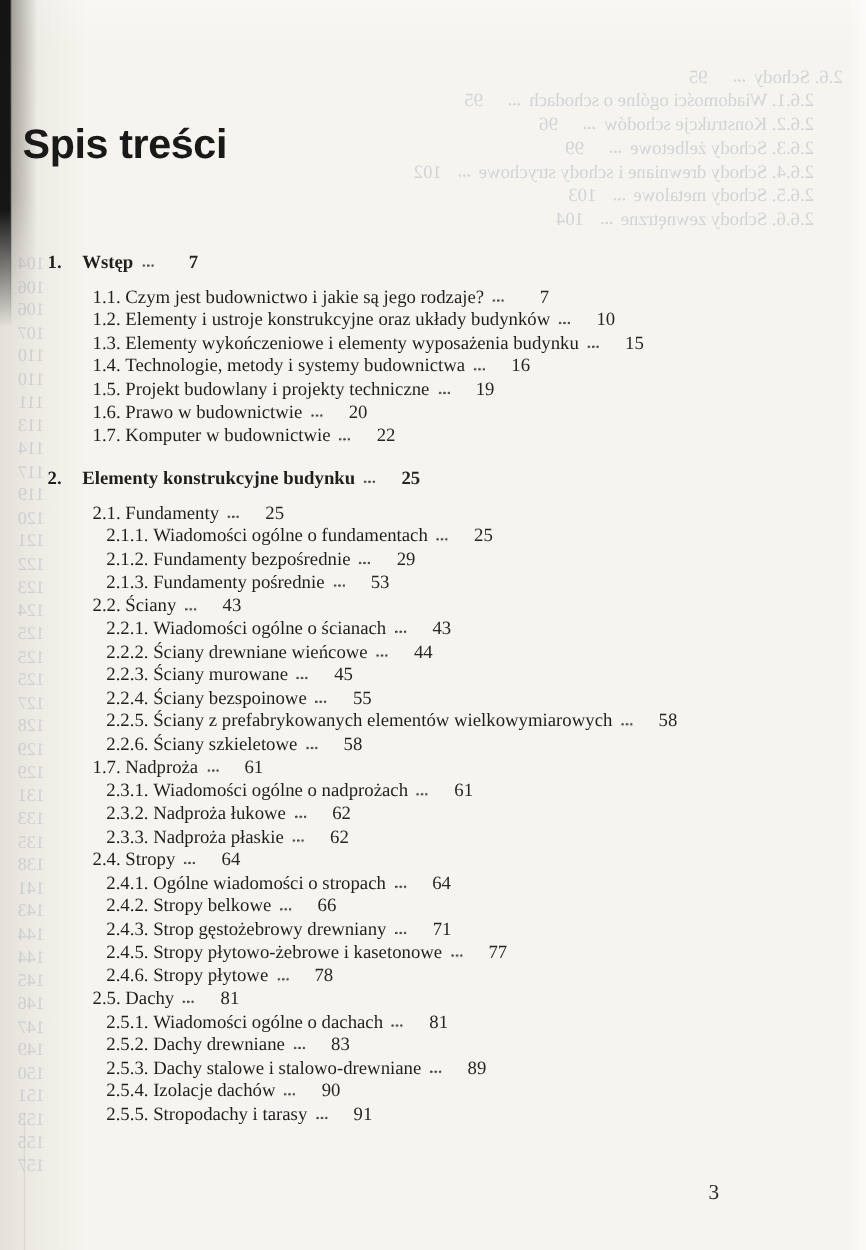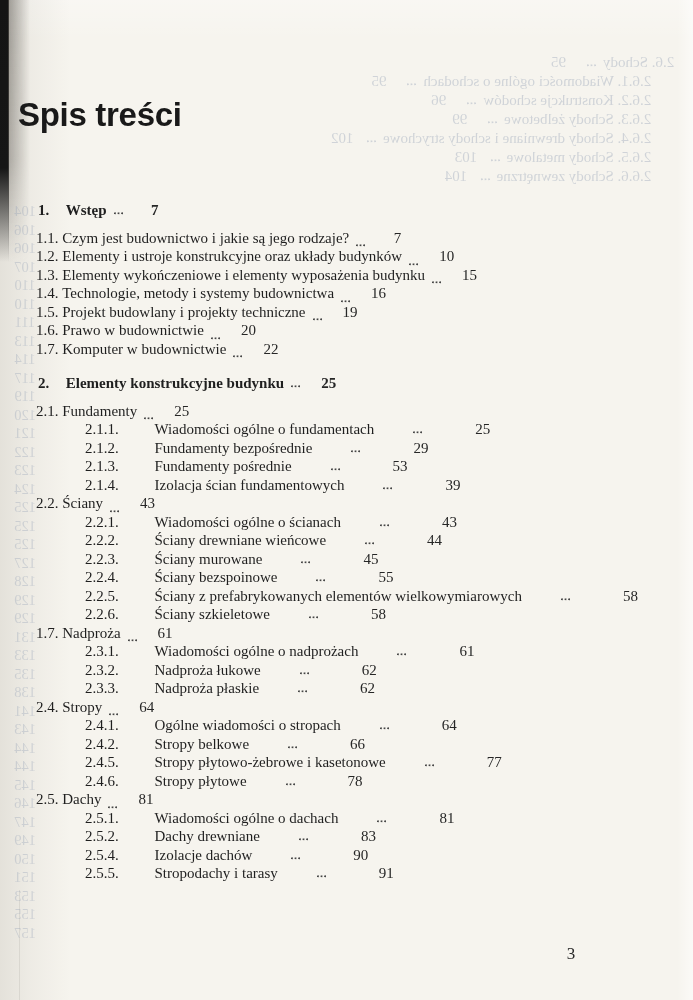--- a/index.html
+++ b/index.html
@@ -26,22 +26,22 @@
   .title{position:absolute;left:18px;top:96px;margin:0;
     font-family:"Liberation Sans","DejaVu Sans",sans-serif;
     font-size:33px;font-weight:bold;letter-spacing:-.3px;color:#191919;}
 
   
   .toc{position:absolute;left:0;top:201px;width:571px;font-size:15px;line-height:18.5px;}
   .row{display:flex;align-items:baseline;white-space:nowrap;}
   .row.heading{font-weight:bold;margin-top:16px;margin-bottom:9px;}
   .toc > .row.heading:first-child{margin-top:0;}
   .row.l1{padding-left:38px;}
-  .row.l2{padding-left:36px;align-items:flex-end;}
-  .row.l3{padding-left:85px;gap:32px;}
+  .row.l2{padding-left:74px;}
+  .row.l3{padding-left:85px;}
   .row.l1 .num{display:inline-block;min-width:24px;}
   .ttl{flex:0 0 auto;}
   .leader{flex:1 1 aupx;min-width:9px;height:5px;margin:0 6px 0 7px;
     background-image:radial-gradient(circle at 1px 1.4px,#454545 .8px,rgba(0,0,0,0) 1.25px);
     background-size:3.6px 3px;background-repeat:repeat-x;background-position:0 100%;}
   .pg{flex:0 0 30px;text-align:right;color:#262626;}
 
   .folio{position:absolute;left:556px;top:944px;width:30px;text-align:center;
     font-size:17px;color:#2a2a2a;}
 
@@ -229,26 +229,20 @@
         <span class="ttl">&nbsp;Fundamenty bezpośrednie</span>
         <span class="leader"></span>
         <span class="pg">29</span>
       </div>
       <div class="row l3">
         <span class="num">2.1.3.</span>
         <span class="ttl">&nbsp;Fundamenty pośrednie</span>
         <span class="leader"></span>
         <span class="pg">53</span>
       </div>
-      <div class="row l3">
-        <span class="num">2.1.4.</span>
-        <span class="ttl">&nbsp;Izolacja ścian fundamentowych</span>
-        <span class="leader"></span>
-        <span class="pg">39</span>
-      </div>
       <div class="row l2">
         <span class="num">2.2.</span>
         <span class="ttl">&nbsp;Ściany</span>
         <span class="leader"></span>
         <span class="pg">43</span>
       </div>
       <div class="row l3">
         <span class="num">2.2.1.</span>
         <span class="ttl">&nbsp;Wiadomości ogólne o ścianach</span>
         <span class="leader"></span>
@@ -320,20 +314,26 @@
         <span class="leader"></span>
         <span class="pg">64</span>
       </div>
       <div class="row l3">
         <span class="num">2.4.2.</span>
         <span class="ttl">&nbsp;Stropy belkowe</span>
         <span class="leader"></span>
         <span class="pg">66</span>
       </div>
       <div class="row l3">
+        <span class="num">2.4.3.</span>
+        <span class="ttl">&nbsp;Strop gęstożebrowy drewniany</span>
+        <span class="leader"></span>
+        <span class="pg">71</span>
+      </div>
+      <div class="row l3">
         <span class="num">2.4.5.</span>
         <span class="ttl">&nbsp;Stropy płytowo-żebrowe i kasetonowe</span>
         <span class="leader"></span>
         <span class="pg">77</span>
       </div>
       <div class="row l3">
         <span class="num">2.4.6.</span>
         <span class="ttl">&nbsp;Stropy płytowe</span>
         <span class="leader"></span>
         <span class="pg">78</span>
@@ -350,20 +350,26 @@
         <span class="leader"></span>
         <span class="pg">81</span>
       </div>
       <div class="row l3">
         <span class="num">2.5.2.</span>
         <span class="ttl">&nbsp;Dachy drewniane</span>
         <span class="leader"></span>
         <span class="pg">83</span>
       </div>
       <div class="row l3">
+        <span class="num">2.5.3.</span>
+        <span class="ttl">&nbsp;Dachy stalowe i stalowo-drewniane</span>
+        <span class="leader"></span>
+        <span class="pg">89</span>
+      </div>
+      <div class="row l3">
         <span class="num">2.5.4.</span>
         <span class="ttl">&nbsp;Izolacje dachów</span>
         <span class="leader"></span>
         <span class="pg">90</span>
       </div>
       <div class="row l3">
         <span class="num">2.5.5.</span>
         <span class="ttl">&nbsp;Stropodachy i tarasy</span>
         <span class="leader"></span>
         <span class="pg">91</span>

